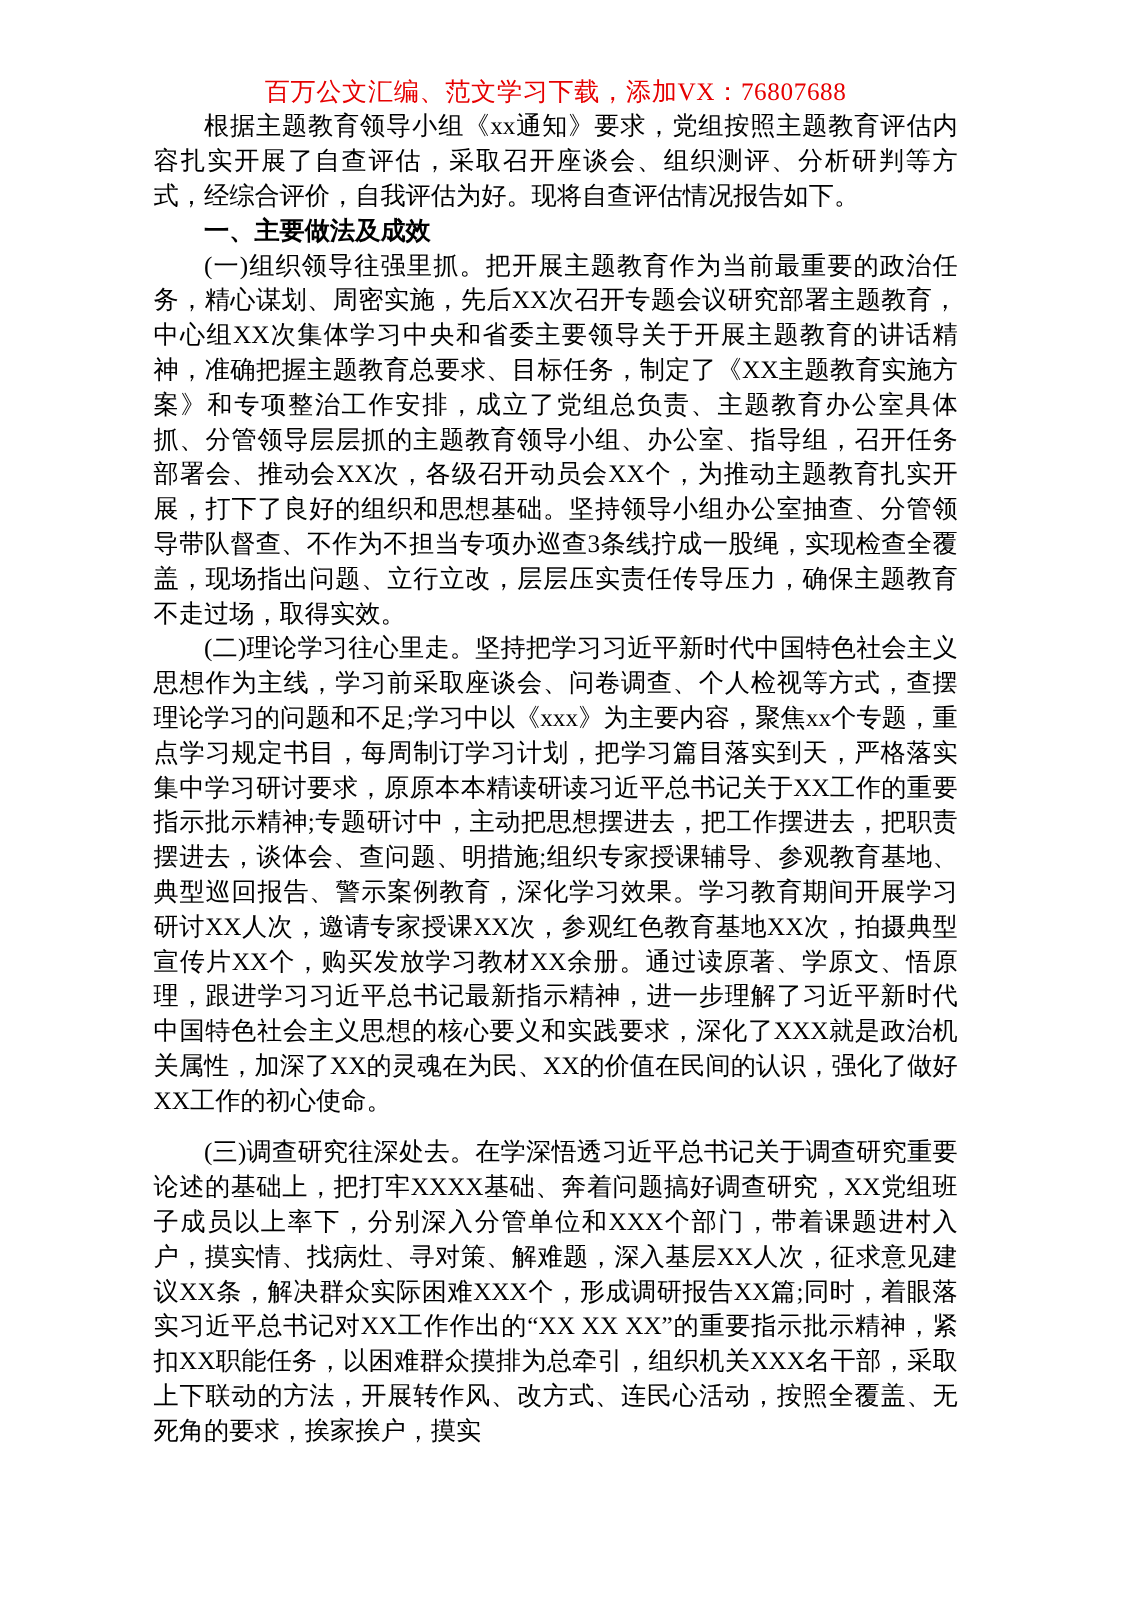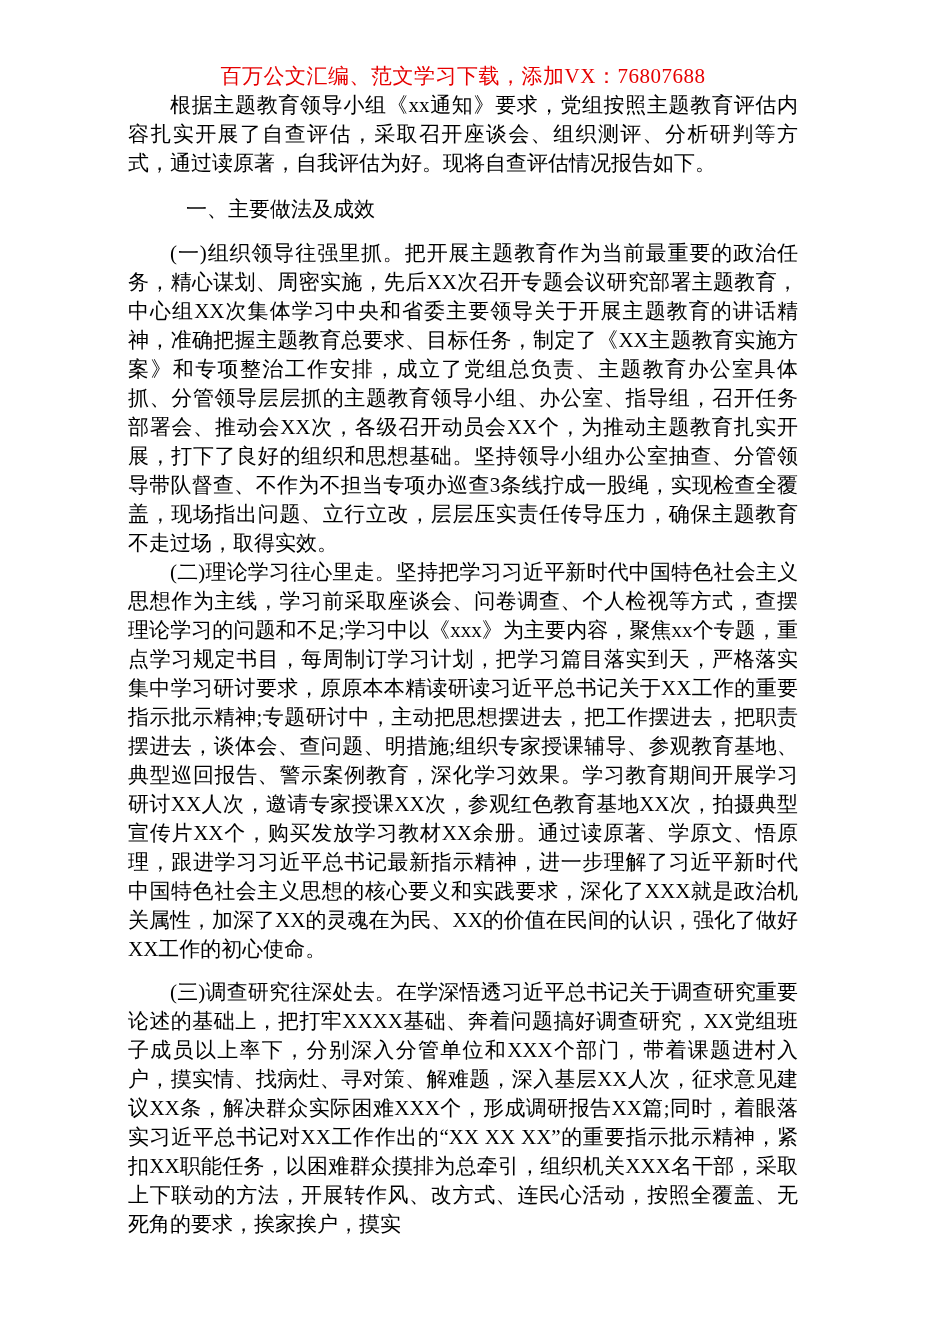--- a/index.html
+++ b/index.html
@@ -41,40 +41,40 @@
     line-height: 29px;
     color: #000000;
     text-align: justify;
     text-justify: inter-ideograph;
   }
   .para {
     margin: 0;
     text-indent: 2em;
   }
   .heading {
-    margin: 16px;
+    margin: 0;
     text-indent: 2em;
-    font-weight: normal;
+    font-weight: bold;
     font-family: "Liberation Sans", "DejaVu Sans", sans-serif;
   }
   .gap-before {
     margin-top: 14px;
   }
 </style>
 </head>
 <body>
 
 <div class="page">
 
   <div class="promo">百万公文汇编、范文学习下载，添加VX：76807688</div>
 
 
   <div class="body-text">
 
-    <p class="para">根据主题教育领导小组《xx通知》要求，党组按照主题教育评估内容扎实开展了自查评估，采取召开座谈会、组织测评、分析研判等方式，通过读原著，自我评估为好。现将自查评估情况报告如下。</p>
+    <p class="para">根据主题教育领导小组《xx通知》要求，党组按照主题教育评估内容扎实开展了自查评估，采取召开座谈会、组织测评、分析研判等方式，经综合评价，自我评估为好。现将自查评估情况报告如下。</p>
 
     <p class="heading">一、主要做法及成效</p>
 
 
     <p class="para">(一)组织领导往强里抓。把开展主题教育作为当前最重要的政治任务，精心谋划、周密实施，先后XX次召开专题会议研究部署主题教育，中心组XX次集体学习中央和省委主要领导关于开展主题教育的讲话精神，准确把握主题教育总要求、目标任务，制定了《XX主题教育实施方案》和专项整治工作安排，成立了党组总负责、主题教育办公室具体抓、分管领导层层抓的主题教育领导小组、办公室、指导组，召开任务部署会、推动会XX次，各级召开动员会XX个，为推动主题教育扎实开展，打下了良好的组织和思想基础。坚持领导小组办公室抽查、分管领导带队督查、不作为不担当专项办巡查3条线拧成一股绳，实现检查全覆盖，现场指出问题、立行立改，层层压实责任传导压力，确保主题教育不走过场，取得实效。</p>
 
     <p class="para">(二)理论学习往心里走。坚持把学习习近平新时代中国特色社会主义思想作为主线，学习前采取座谈会、问卷调查、个人检视等方式，查摆理论学习的问题和不足;学习中以《xxx》为主要内容，聚焦xx个专题，重点学习规定书目，每周制订学习计划，把学习篇目落实到天，严格落实集中学习研讨要求，原原本本精读研读习近平总书记关于XX工作的重要指示批示精神;专题研讨中，主动把思想摆进去，把工作摆进去，把职责摆进去，谈体会、查问题、明措施;组织专家授课辅导、参观教育基地、典型巡回报告、警示案例教育，深化学习效果。学习教育期间开展学习研讨XX人次，邀请专家授课XX次，参观红色教育基地XX次，拍摄典型宣传片XX个，购买发放学习教材XX余册。通过读原著、学原文、悟原理，跟进学习习近平总书记最新指示精神，进一步理解了习近平新时代中国特色社会主义思想的核心要义和实践要求，深化了XXX就是政治机关属性，加深了XX的灵魂在为民、XX的价值在民间的认识，强化了做好XX工作的初心使命。</p>
 
     <p class="para gap-before">(三)调查研究往深处去。在学深悟透习近平总书记关于调查研究重要论述的基础上，把打牢XXXX基础、奔着问题搞好调查研究，XX党组班子成员以上率下，分别深入分管单位和XXX个部门，带着课题进村入户，摸实情、找病灶、寻对策、解难题，深入基层XX人次，征求意见建议XX条，解决群众实际困难XXX个，形成调研报告XX篇;同时，着眼落实习近平总书记对XX工作作出的“XX XX XX”的重要指示批示精神，紧扣XX职能任务，以困难群众摸排为总牵引，组织机关XXX名干部，采取上下联动的方法，开展转作风、改方式、连民心活动，按照全覆盖、无死角的要求，挨家挨户，摸实</p>
 

